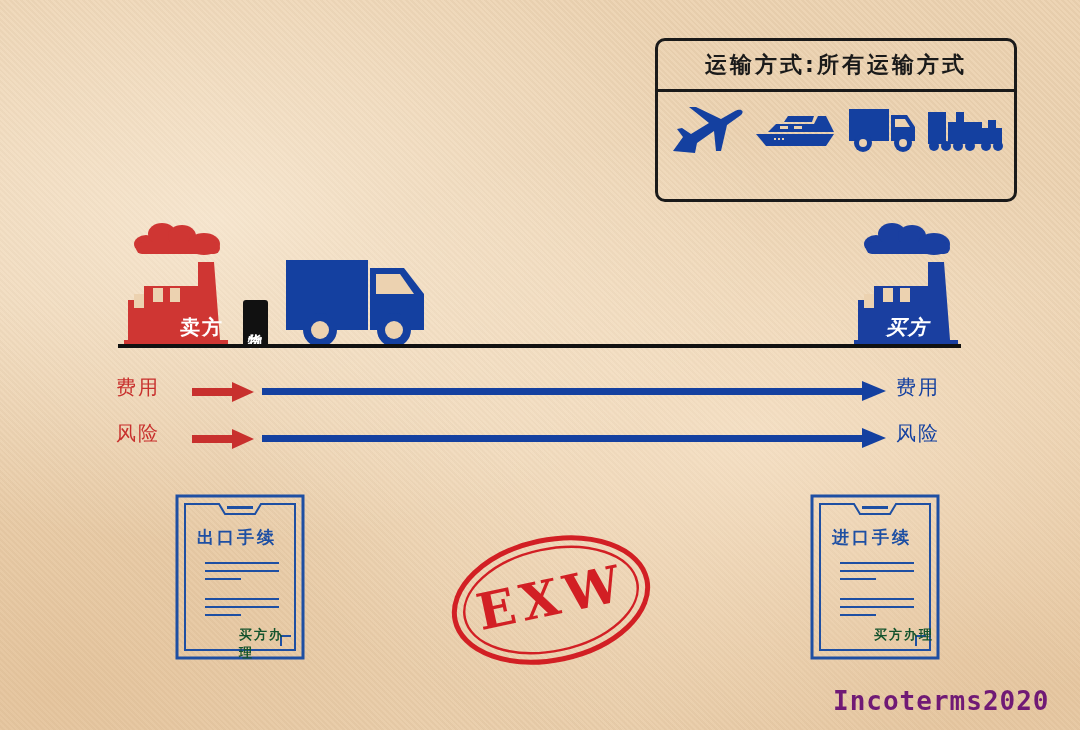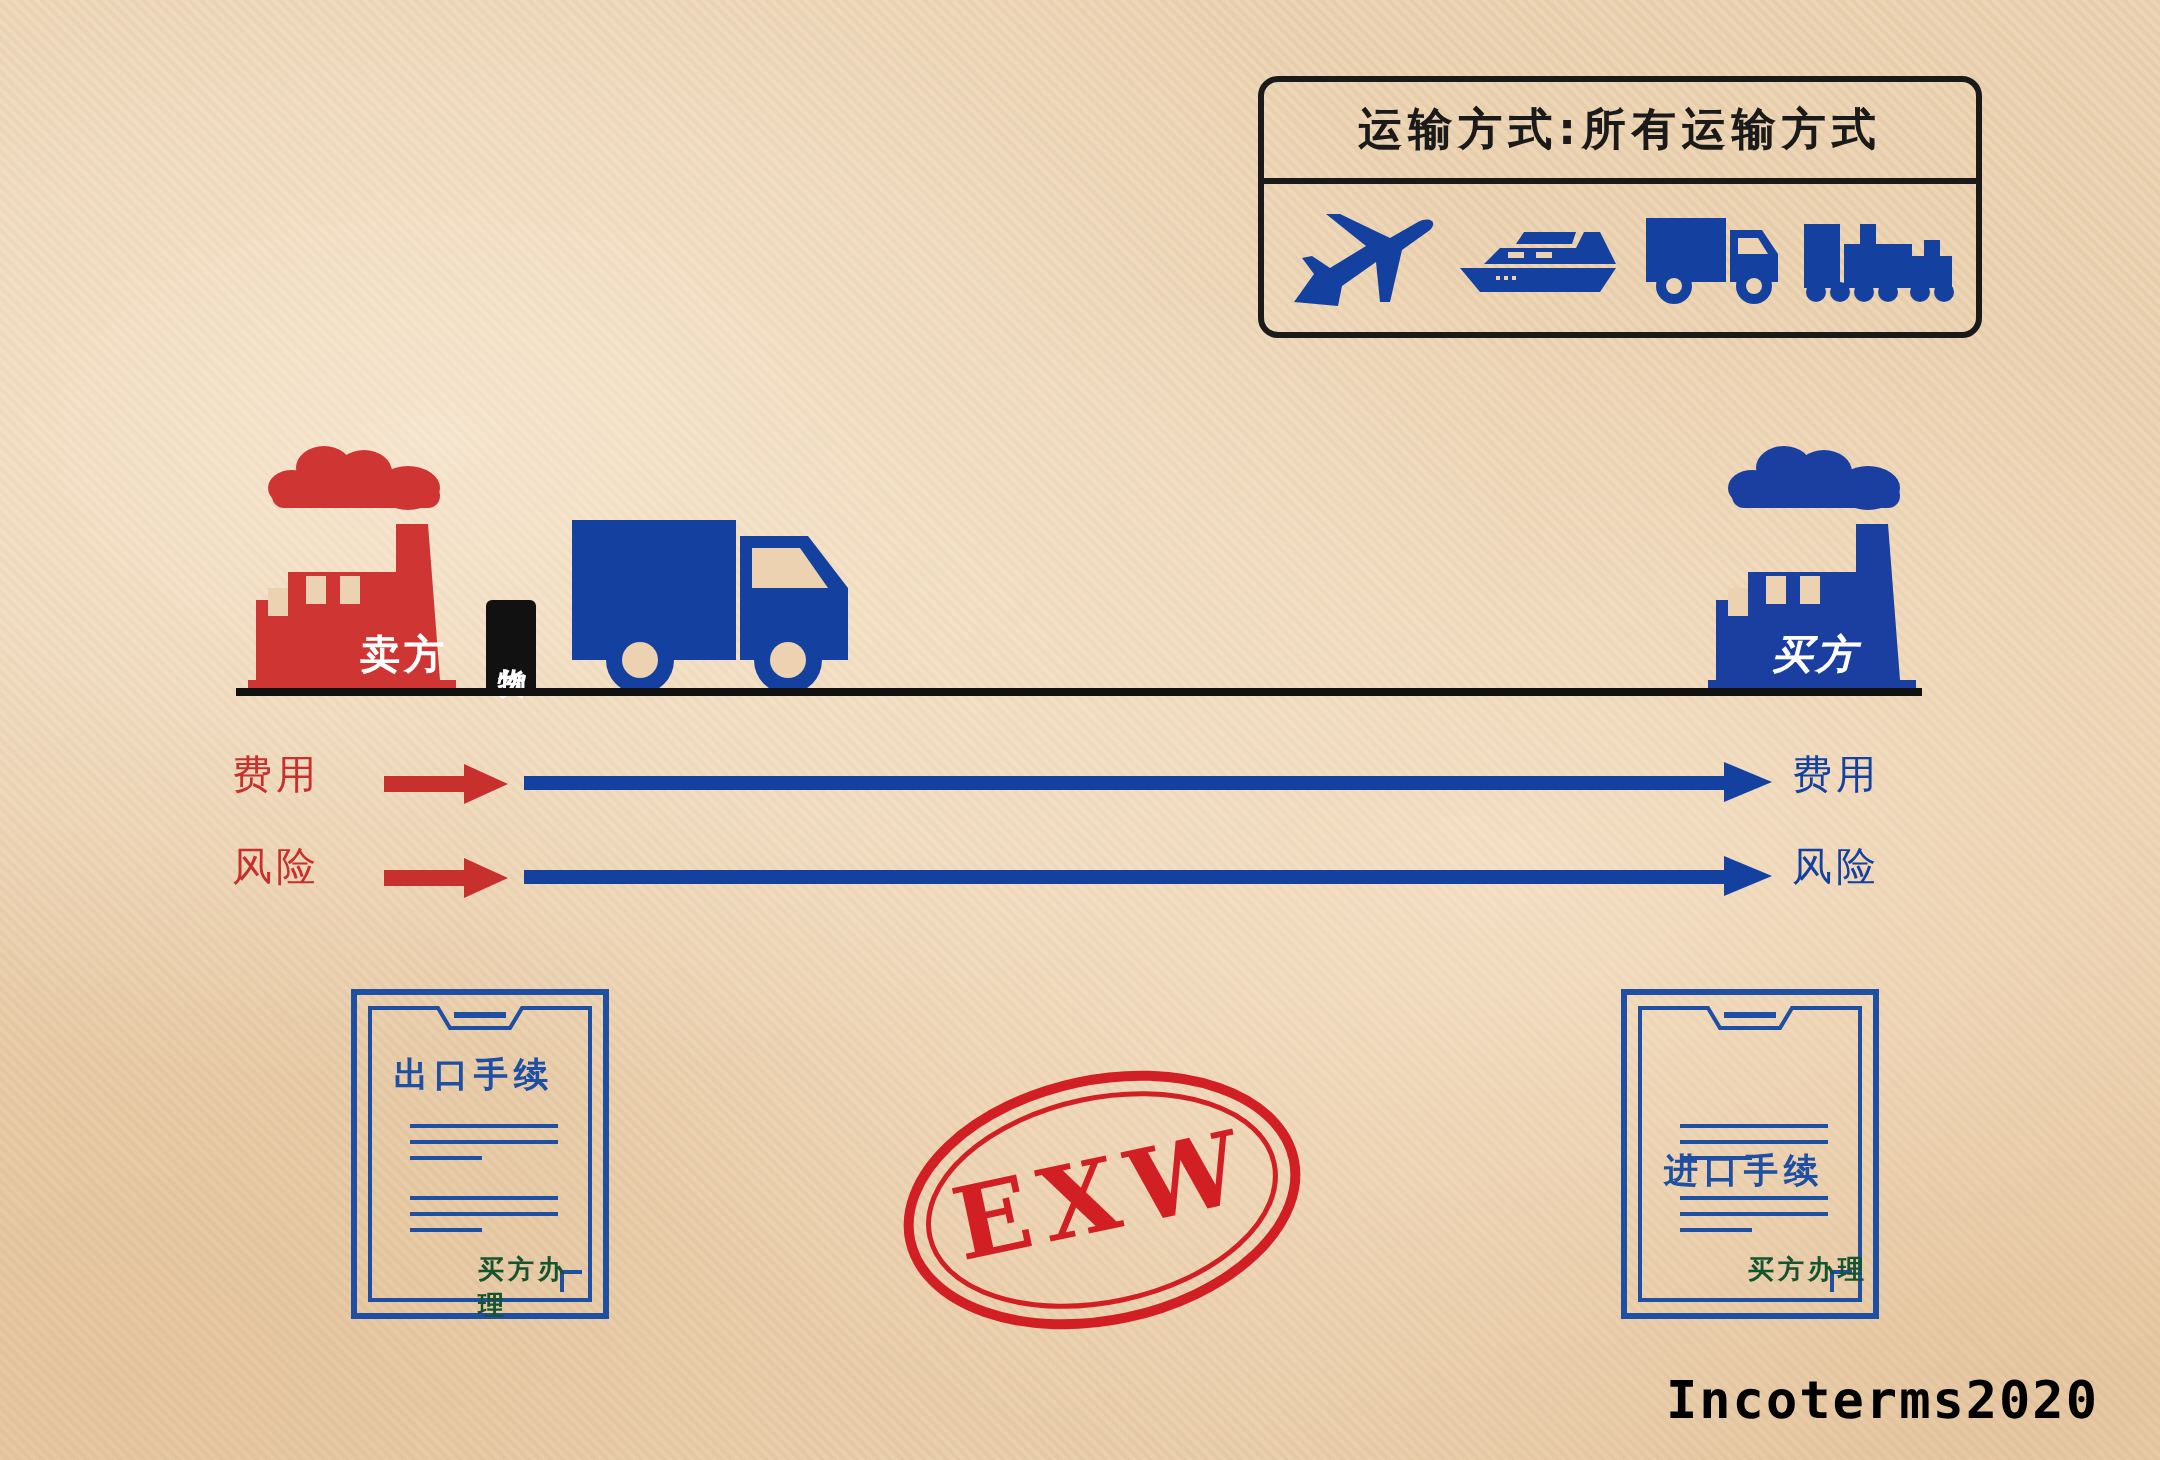--- a/index.html
+++ b/index.html
@@ -11,21 +11,21 @@
         radial-gradient(ellipse at 70% 60%, rgba(255,240,220,0.5) 0%, rgba(255,240,220,0) 50%),
         radial-gradient(ellipse at 90% 90%, rgba(215,170,120,0.35) 0%, rgba(215,170,120,0) 40%),
         radial-gradient(ellipse at 5% 95%, rgba(215,170,120,0.35) 0%, rgba(215,170,120,0) 40%),
         repeating-linear-gradient(45deg, rgba(255,255,255,0.06) 0 2px, rgba(0,0,0,0.025) 2px 4px),
         #ecd2b0;
     }
     .abs { position: absolute; }
 
     
     .transport-box {
-      left: 629px; top: 38px; width: 362px; height: 131px;
+      left: 655px; top: 38px; width: 362px; height: 164px;
       border: 3px solid #1a1a1a; border-radius: 10px; box-sizing: border-box;
     }
     .transport-title {
       height: 48px; border-bottom: 3px solid #1a1a1a;
       display: flex; align-items: center; justify-content: center;
       font-size: 22px; font-weight: bold; color: #1a1a1a; letter-spacing: 3px;
     }
     .transport-icons {
       display: flex; align-items: center; justify-content: space-around;
       height: 76px; padding: 0 6px;
@@ -45,21 +45,21 @@
 
     .row-label { font-size: 20px; font-weight: normal; letter-spacing: 2px; }
     .red { color: #c8302d; }
     .blue { color: #1440a0; }
 
     .doc-text { font-size: 17px; font-weight: bold; color: #1e4fa3; letter-spacing: 3px; }
     .doc-foot { font-size: 13px; font-weight: bold; color: #14532d; letter-spacing: 2px; margin-left: 40px; }
 
     .brand {
       left: 833px; top: 686px; font-family: "DejaVu Sans Mono", monospace;
-      font-size: 26px; font-weight: bold; color: #000000; letter-spacing: 1px;
+      font-size: 26px; font-weight: bold; color: #701a75; letter-spacing: 1px;
     }
   </style>
 </head>
 <body>
 
 <div class="abs transport-box">
   <div class="transport-title">运输方式:所有运输方式</div>
   <div class="transport-icons">
 
     <svg width="76" height="50" viewBox="0 0 76 50">
@@ -198,21 +198,21 @@
     <path d="M10 10 L44 10 L50 20 L80 20 L86 10 L120 10 L120 156 L10 156 Z" fill="none" stroke="#1e4fa3" stroke-width="2"></path>
     <rect x="52" y="12" width="26" height="3" fill="#1e4fa3"></rect>
     <rect x="30" y="68" width="74" height="2" fill="#1e4fa3"></rect>
     <rect x="30" y="76" width="74" height="2" fill="#1e4fa3"></rect>
     <rect x="30" y="84" width="36" height="2" fill="#1e4fa3"></rect>
     <rect x="30" y="104" width="74" height="2" fill="#1e4fa3"></rect>
     <rect x="30" y="112" width="74" height="2" fill="#1e4fa3"></rect>
     <rect x="30" y="120" width="36" height="2" fill="#1e4fa3"></rect>
     <path d="M106 152 L106 142 L116 142" fill="none" stroke="#1e4fa3" stroke-width="2"></path>
   </svg>
-  <div class="abs doc-text" style="left:22px; top:32px;margin-top:48px;">进口手续</div>
+  <div class="abs doc-text" style="left:22px; top:32px;">进口手续</div>
   <div class="abs doc-foot" style="left:24px; top:132px;">买方办理</div>
 </div>
 
 <div class="abs" style="left:446px; top:530px; width:210px; height:140px;">
   <svg width="210" height="140" viewBox="0 0 210 140" style="position:absolute; left:0; top:0;">
     <g transform="rotate(-12 105 70)">
       <ellipse cx="105" cy="70" rx="98" ry="60" fill="none" stroke="#d21f24" stroke-width="5"></ellipse>
       <ellipse cx="105" cy="70" rx="88" ry="51" fill="none" stroke="#d21f24" stroke-width="2.5"></ellipse>
     </g>
   </svg>

